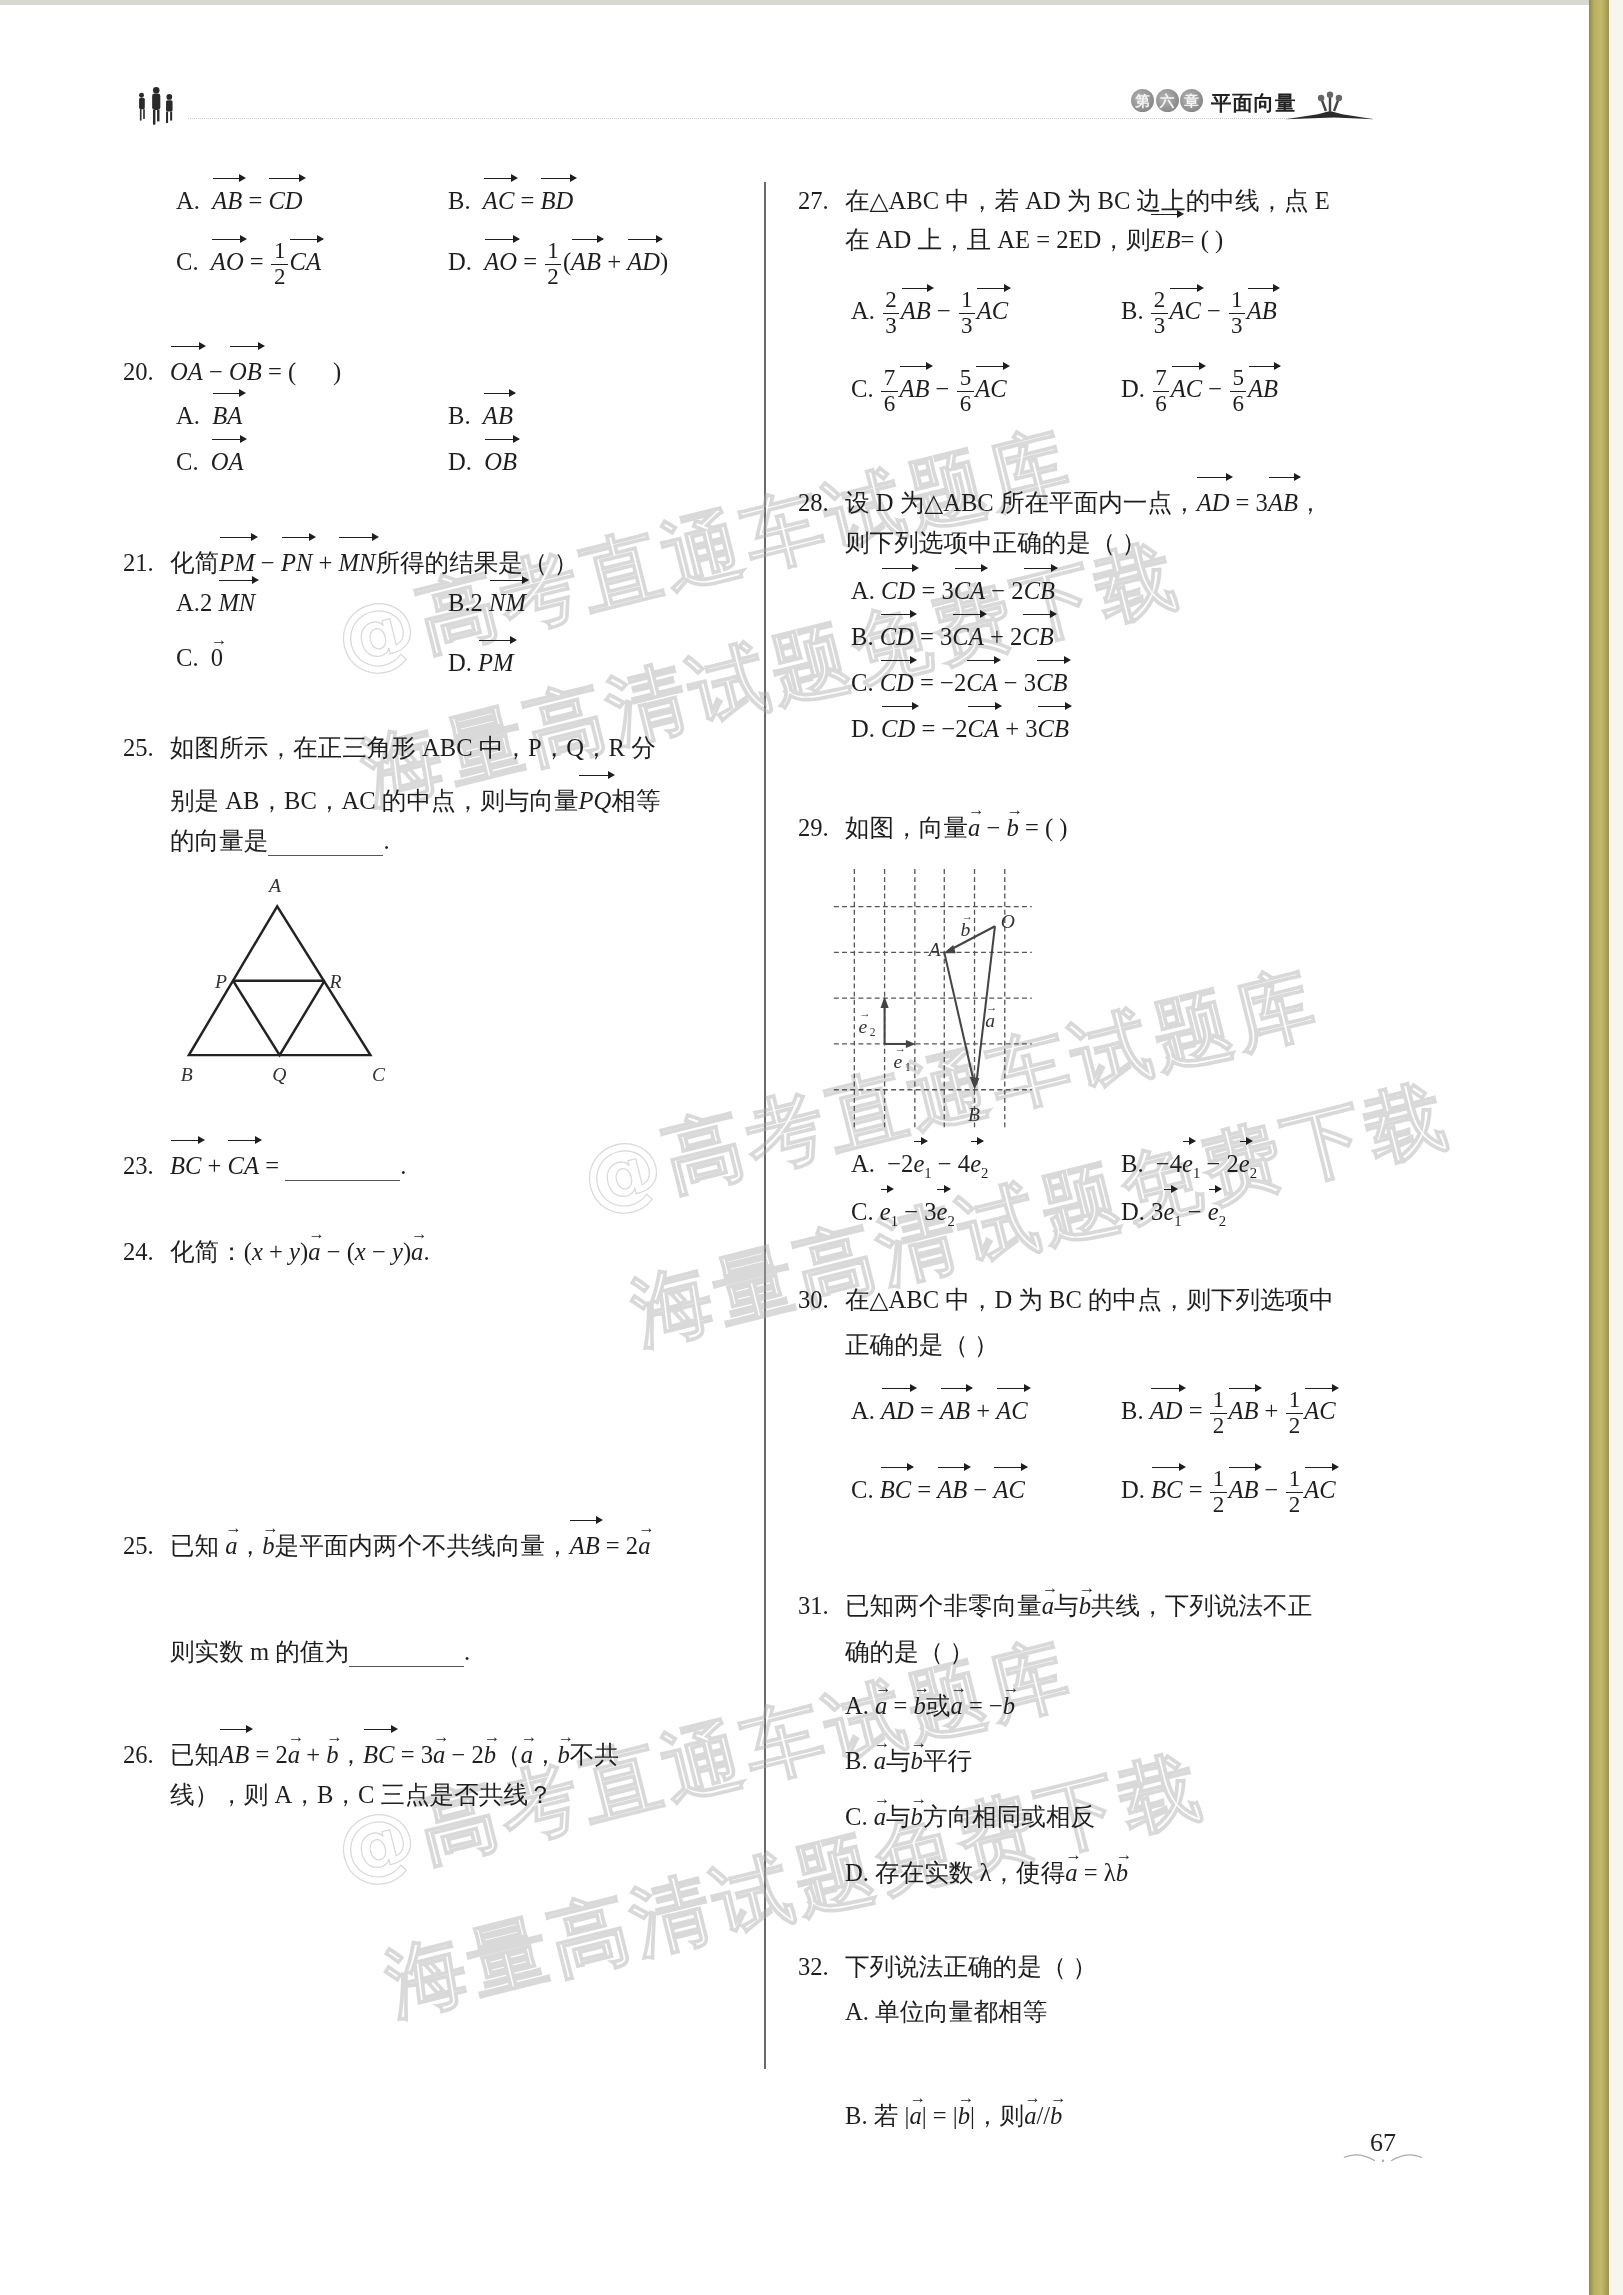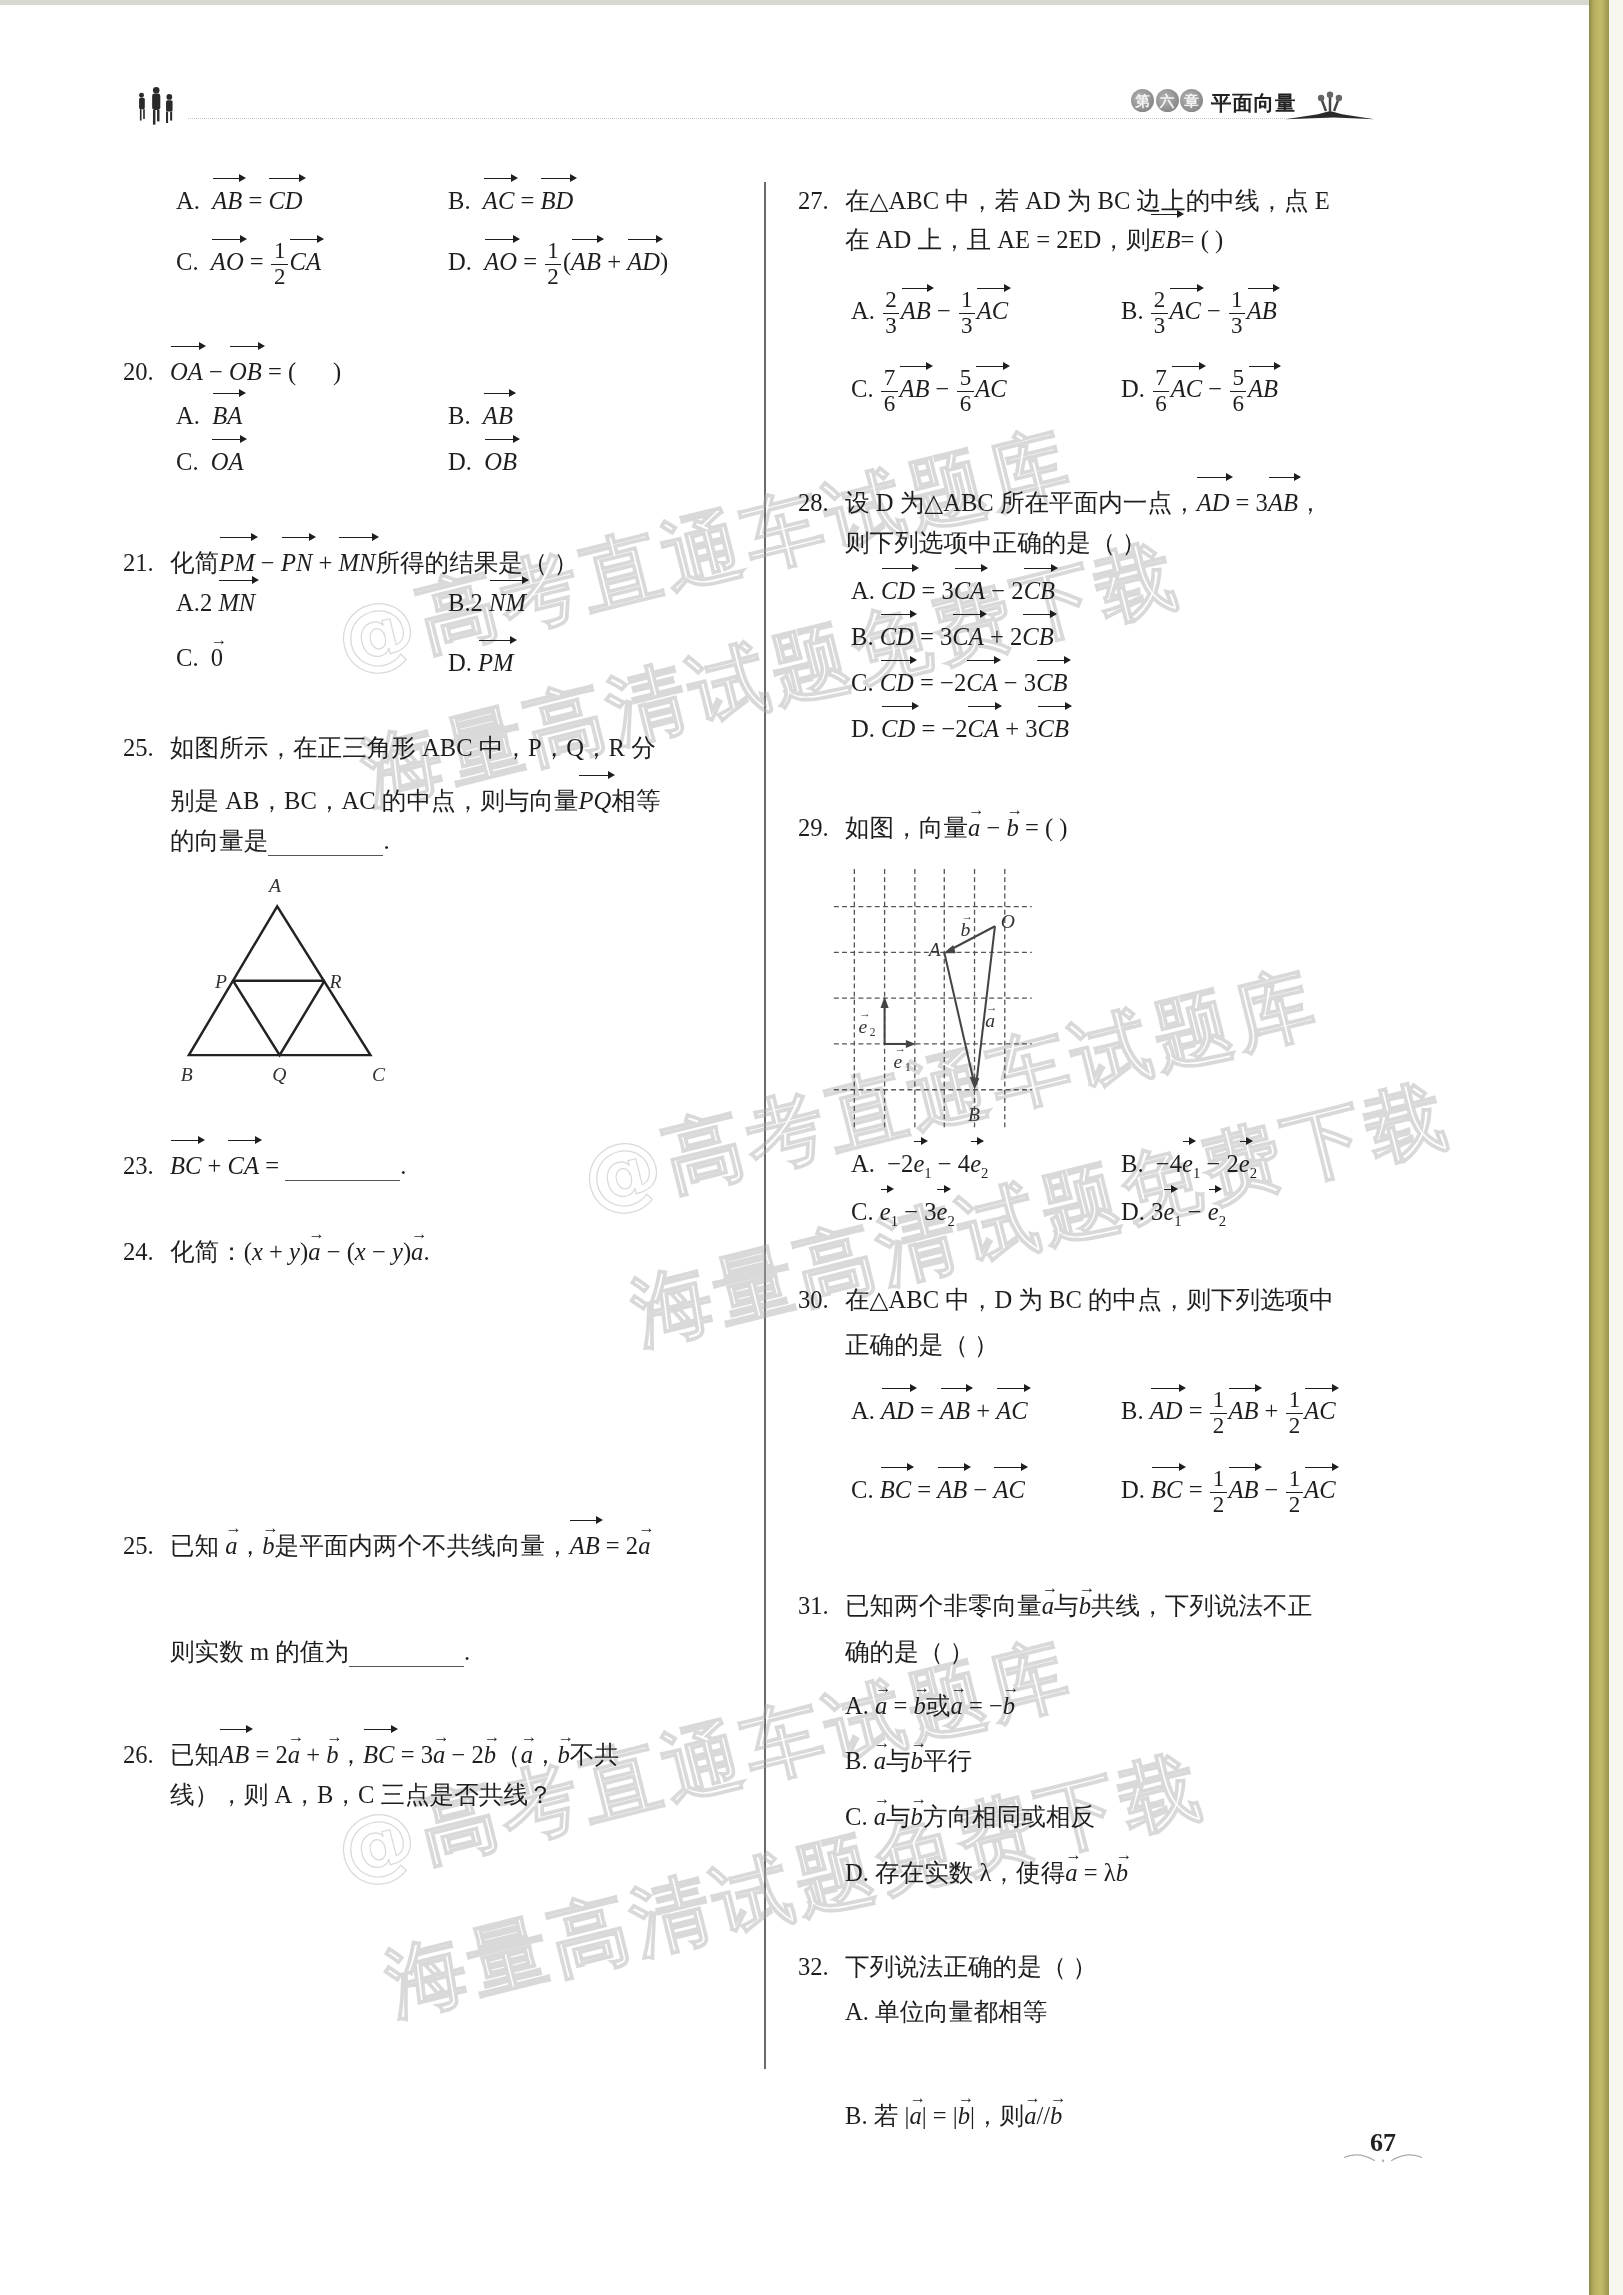--- a/index.html
+++ b/index.html
@@ -42,21 +42,21 @@
     border-top: 4.9px solid transparent; border-bottom: 4.9px solid transparent; }
   .vs { position: relative; display: inline-block; font-style: italic; }
   .vs::before { content: "→"; position: absolute; left: 0; top: -18px; font-size: 16.4px; font-style: normal; }
   .frac { display: inline-flex; flex-direction: column; align-items: center; vertical-align: middle;
     font-size: 23px; line-height: 24.6px; margin: 0 1.6px; }
   .frac .n { border-bottom: 1.6px solid #1e1e1e; padding: 0 2.5px; }
   .blank { display: inline-block; width: 115px; border-bottom: 1.6px solid #555; vertical-align: bottom; margin-bottom: 8.2px; }
   .sub { font-size: 14.7px; vertical-align: sub; font-style: normal; }
 
   .figure { position: absolute; }
-  .pagenum { position: absolute; left: 1370px; top: 2128px; font-size: 26px; font-weight: bold; color: #222; }
+  .pagenum { position: absolute; left: 1370px; top: 2128px; font-size: 26px; font-weight: normal; color: #222; }
   .pagenum-orn { position: absolute; left: 1342px; top: 2151px; width: 82px; height: 14.7px; }
 </style>
 </head>
 <body>
 
 <div class="page">
   <div class="top-edge"></div>
   <div class="binding"></div>
   <div class="binding-shadow"></div>
 

